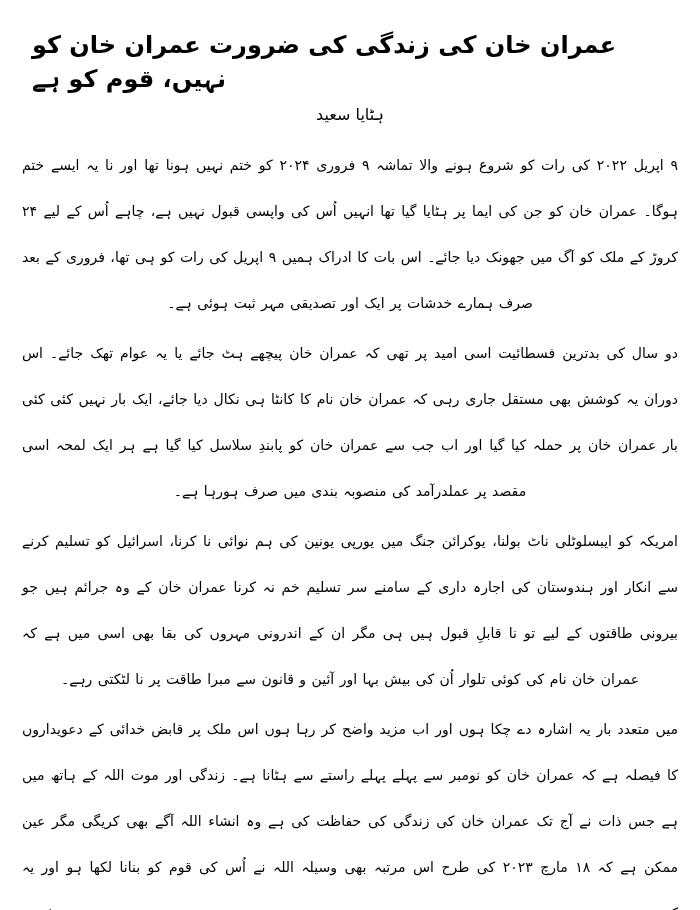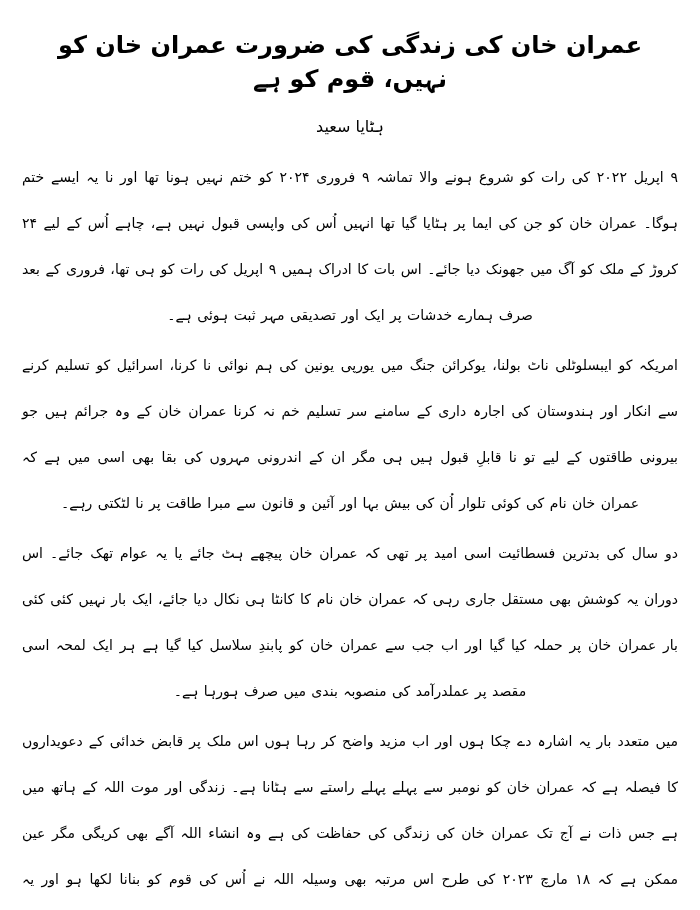--- a/index.html
+++ b/index.html
@@ -17,23 +17,23 @@
   .page {
     direction: rtl;
     padding: 18px 22px 0 22px;
     box-sizing: border-box;
     width: 700px;
   }
   .article-title {
     font-family: "DejaVu Serif", "DejaVu Sans", serif;
     font-size: 24px;
     font-weight: bold;
-    text-align: center;
+    text-align: left;
     line-height: 1.4;
-    margin: 10px 10px 22px 10px;
+    margin: 10px 10px 10px 10px;
   }
   .author-name {
     font-size: 16px;
     text-align: center;
     margin: 0 0 18px 0;
   }
   .article-body p {
     font-size: 14px;
     line-height: 46px;
     text-align: justify;
@@ -51,18 +51,18 @@
 <body>
 
 <div class="page">
 
   <h1 class="article-title">عمران خان کی زندگی کی ضرورت عمران خان کو نہیں، قوم کو ہے</h1>
 
   <div class="author-name">ہٹایا سعید</div>
 
   <div class="article-body">
     <p>۹ اپریل ۲۰۲۲ کی رات کو شروع ہونے والا تماشہ ۹ فروری ۲۰۲۴ کو ختم نہیں ہونا تھا اور نا یہ ایسے ختم ہوگا۔ عمران خان کو جن کی ایما پر ہٹایا گیا تھا انہیں اُس کی واپسی قبول نہیں ہے، چاہے اُس کے لیے ۲۴ کروڑ کے ملک کو آگ میں جھونک دیا جائے۔ اس بات کا ادراک ہمیں ۹ اپریل کی رات کو ہی تھا، فروری کے بعد صرف ہمارے خدشات پر ایک اور تصدیقی مہر ثبت ہوئی ہے۔</p>
+    <p>دو سال کی بدترین فسطائیت اسی امید پر تھی کہ عمران خان پیچھے ہٹ جائے یا یہ عوام تھک جائے۔ اس دوران یہ کوشش بھی مستقل جاری رہی کہ عمران خان نام کا کانٹا ہی نکال دیا جائے، ایک بار نہیں کئی کئی بار عمران خان پر حملہ کیا گیا اور اب جب سے عمران خان کو پابندِ سلاسل کیا گیا ہے ہر ایک لمحہ اسی مقصد پر عملدرآمد کی منصوبہ بندی میں صرف ہورہا ہے۔</p>
     <p>امریکہ کو ایبسلوٹلی ناٹ بولنا، یوکرائن جنگ میں یورپی یونین کی ہم نوائی نا کرنا، اسرائیل کو تسلیم کرنے سے انکار اور ہندوستان کی اجارہ داری کے سامنے سر تسلیم خم نہ کرنا عمران خان کے وہ جرائم ہیں جو بیرونی طاقتوں کے لیے تو نا قابلِ قبول ہیں ہی مگر ان کے اندرونی مہروں کی بقا بھی اسی میں ہے کہ عمران خان نام کی کوئی تلوار اُن کی بیش بہا اور آئین و قانون سے مبرا طاقت پر نا لٹکتی رہے۔</p>
-    <p>دو سال کی بدترین فسطائیت اسی امید پر تھی کہ عمران خان پیچھے ہٹ جائے یا یہ عوام تھک جائے۔ اس دوران یہ کوشش بھی مستقل جاری رہی کہ عمران خان نام کا کانٹا ہی نکال دیا جائے، ایک بار نہیں کئی کئی بار عمران خان پر حملہ کیا گیا اور اب جب سے عمران خان کو پابندِ سلاسل کیا گیا ہے ہر ایک لمحہ اسی مقصد پر عملدرآمد کی منصوبہ بندی میں صرف ہورہا ہے۔</p>
     <p class="cut-off">میں متعدد بار یہ اشارہ دے چکا ہوں اور اب مزید واضح کر رہا ہوں اس ملک پر قابض خدائی کے دعویداروں کا فیصلہ ہے کہ عمران خان کو نومبر سے پہلے پہلے راستے سے ہٹانا ہے۔ زندگی اور موت اللہ کے ہاتھ میں ہے جس ذات نے آج تک عمران خان کی زندگی کی حفاظت کی ہے وہ انشاء اللہ آگے بھی کریگی مگر عین ممکن ہے کہ ۱۸ مارچ ۲۰۲۳ کی طرح اس مرتبہ بھی وسیلہ اللہ نے اُس کی قوم کو بنانا لکھا ہو اور یہ کوشش ہم پر فرض</p>
   </div>
 
 </div>
 
 </body></html>

